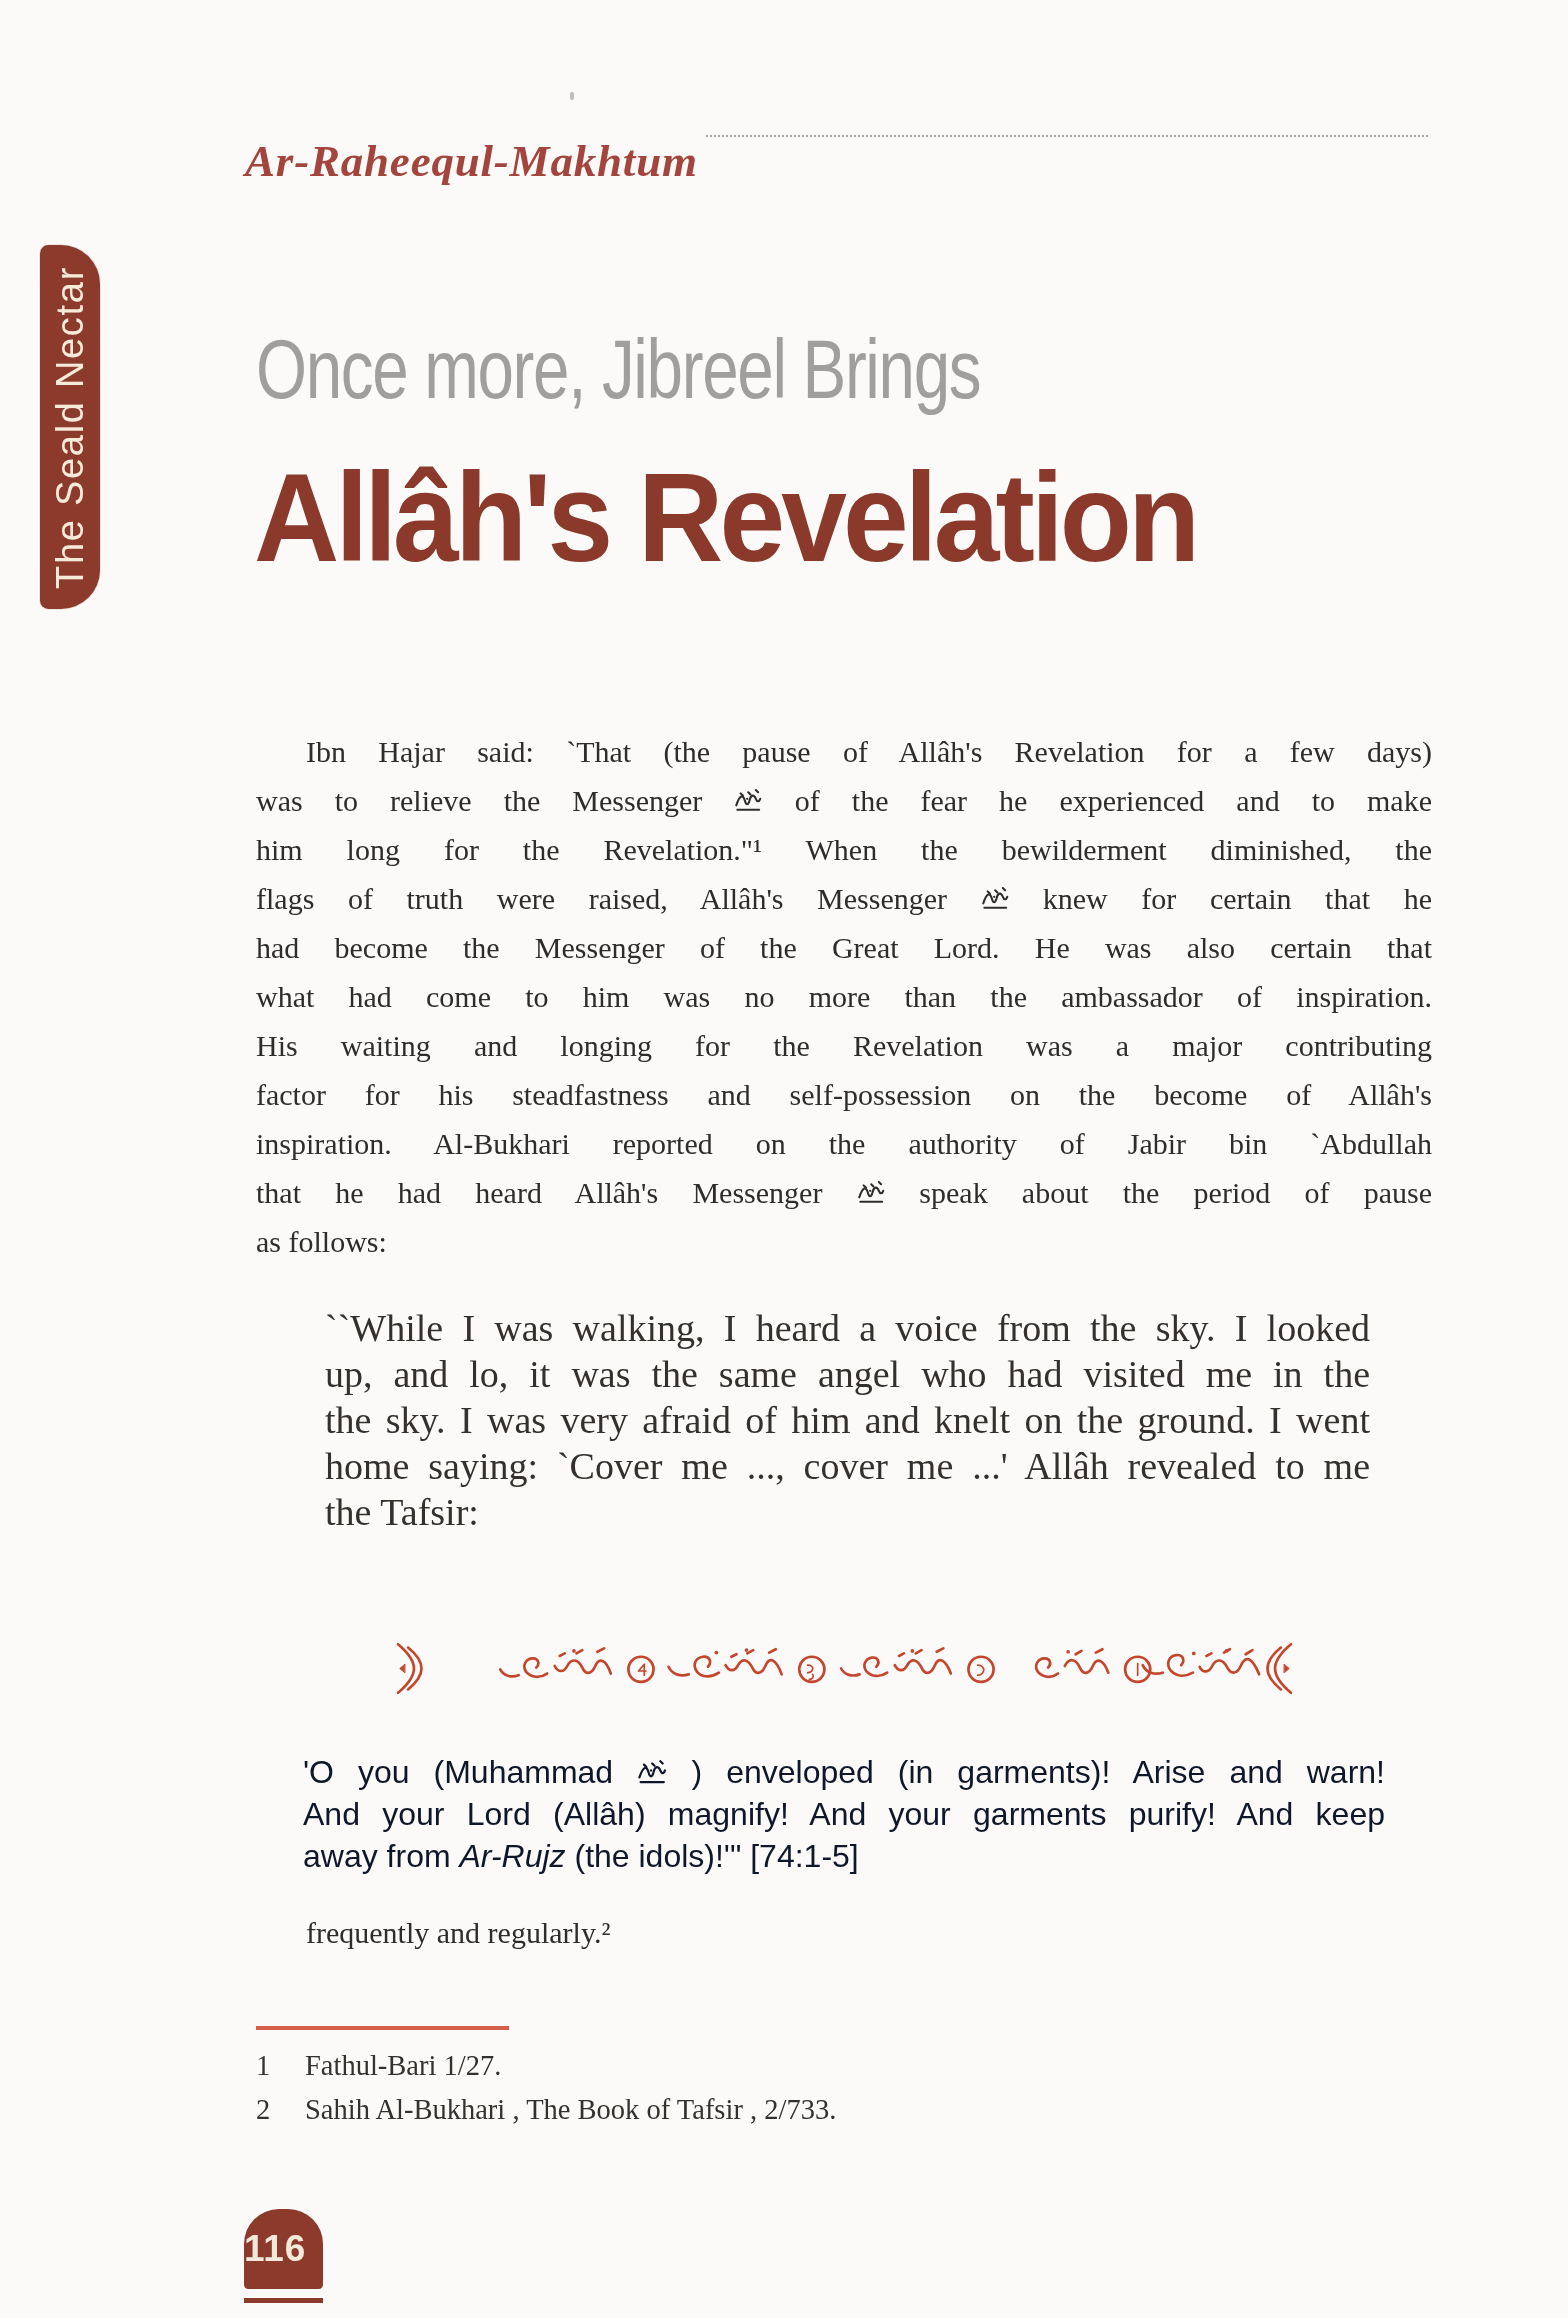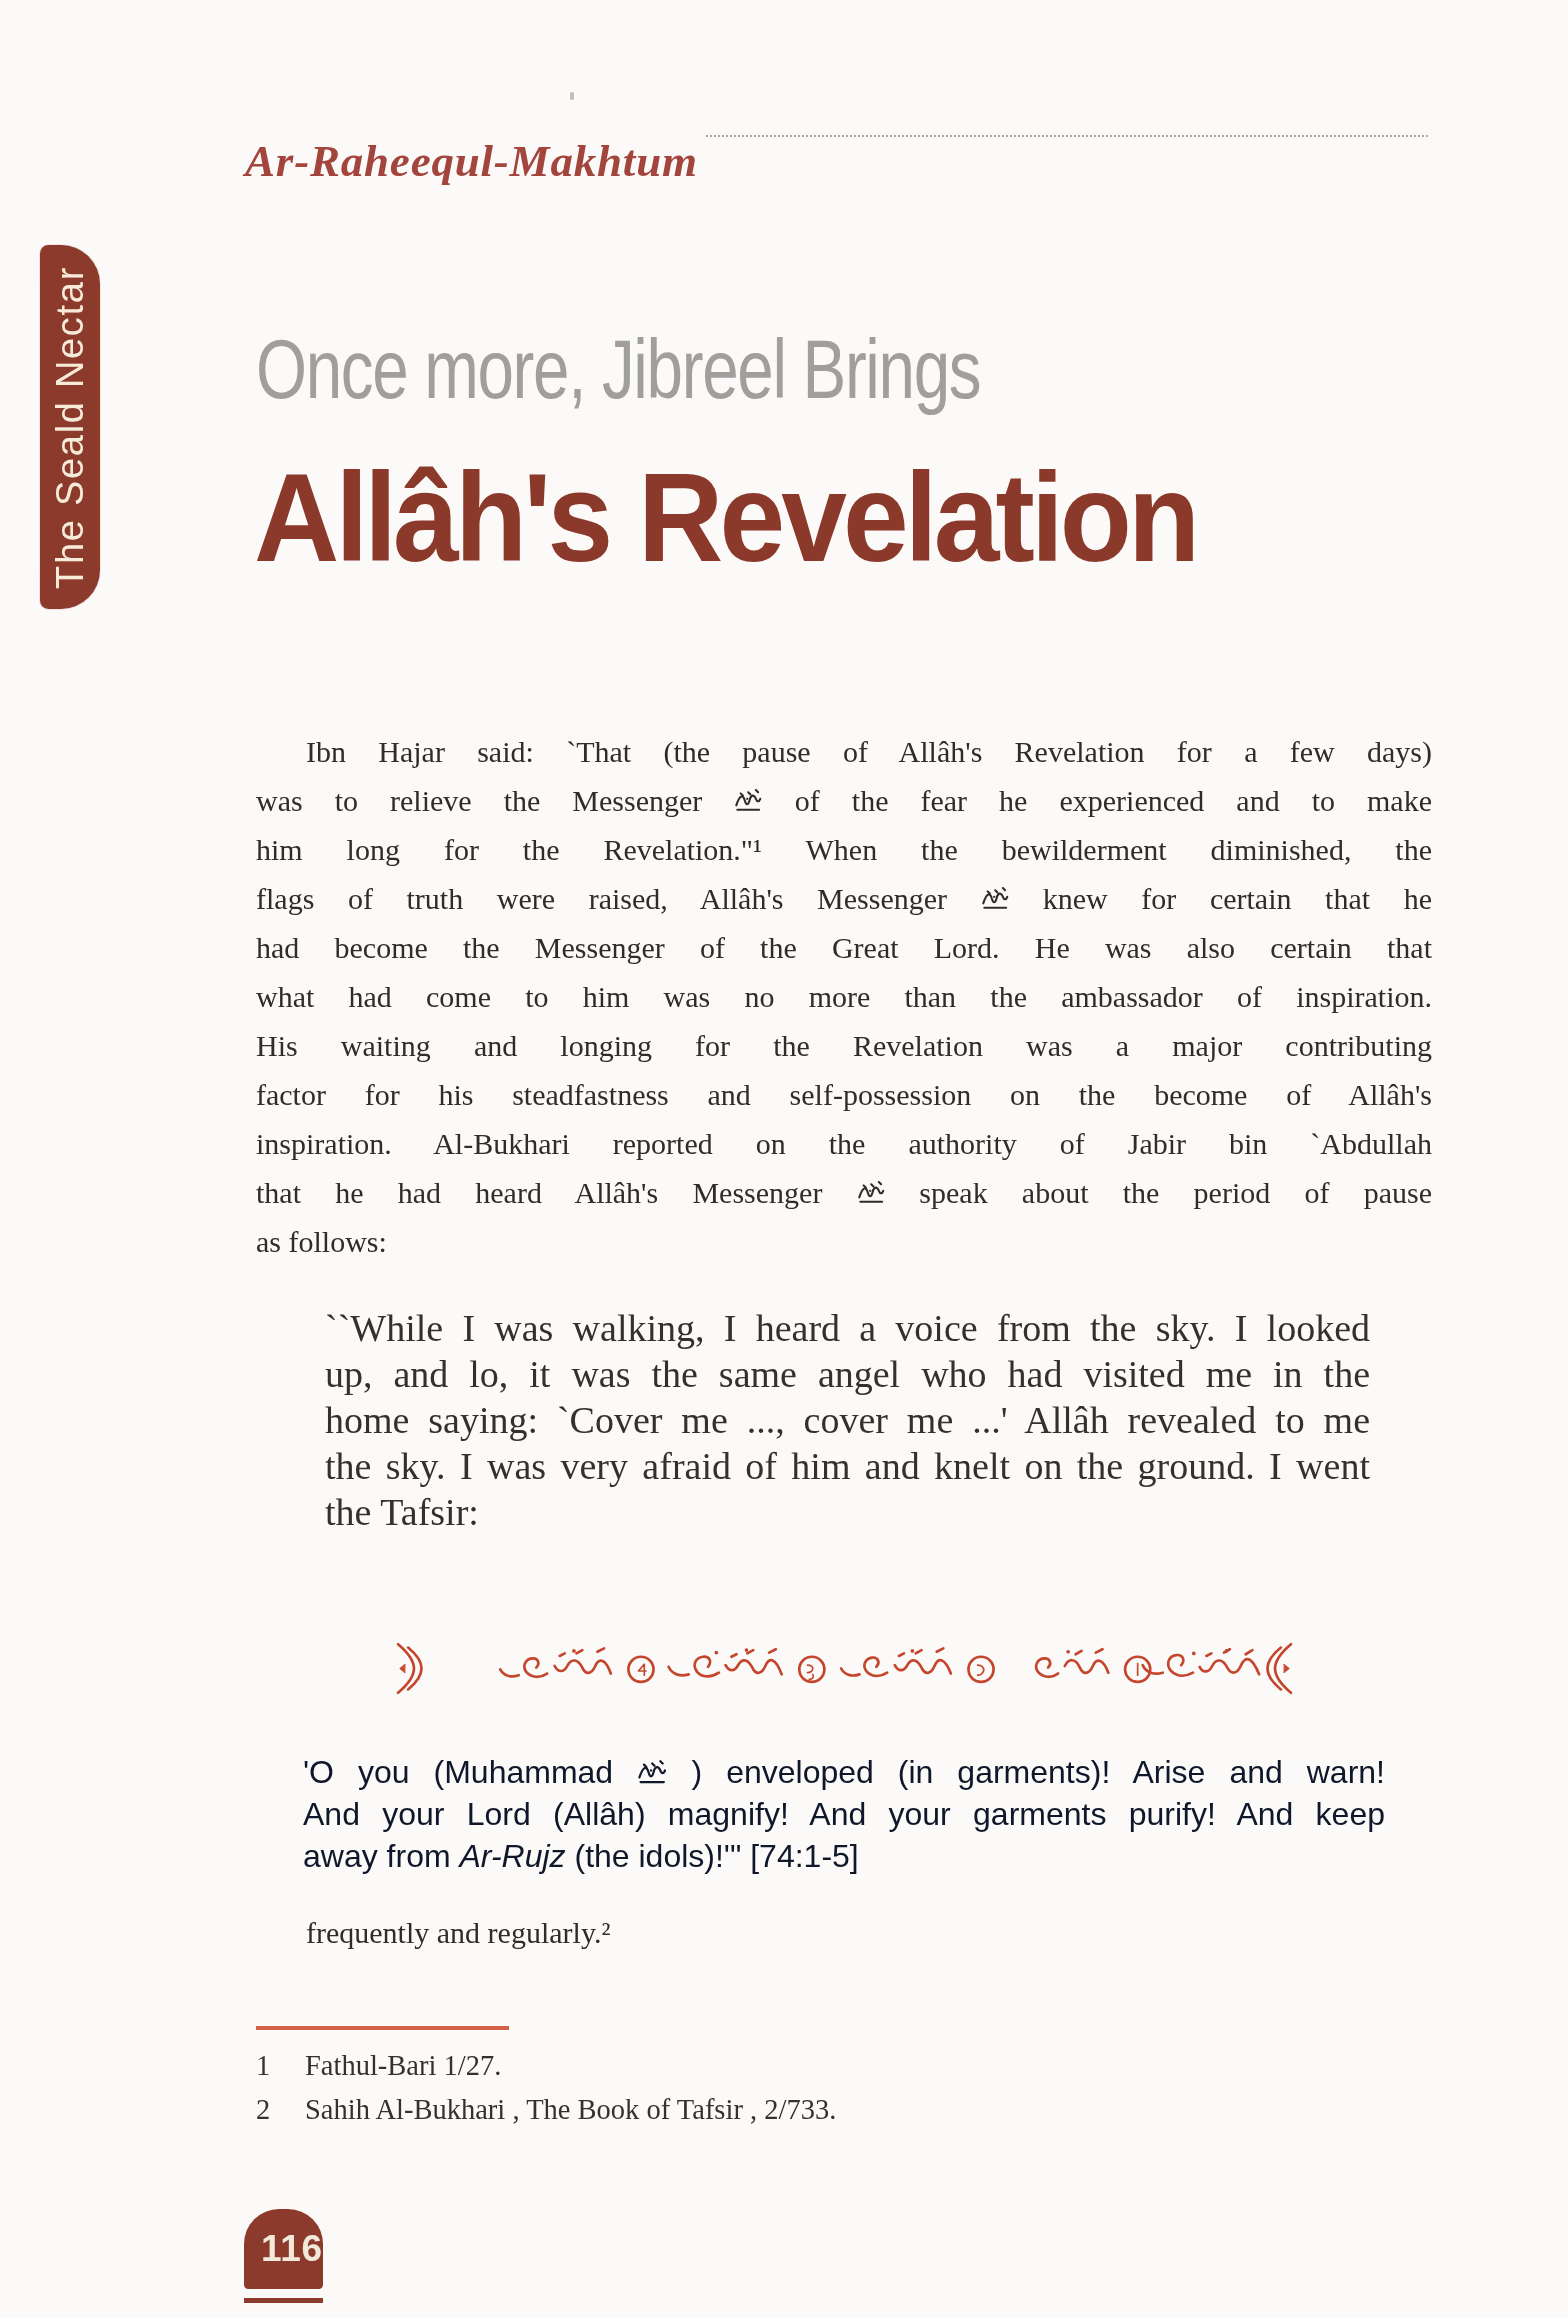--- a/index.html
+++ b/index.html
@@ -85,21 +85,21 @@
   .fn-rule{position:absolute;left:256px;top:2026px;width:253px;height:4.2px;background:#d4604a;}
   .footnotes{position:absolute;left:256px;top:2044px;width:1176px;
     font-size:28.5px;line-height:44px;color:#34322f;}
   .fnrow{display:flex;}
   .fn-num{flex:0 0 49px;}
   .fn-text{flex:1;}
   
   .pgtab{
     position:absolute;left:244px;top:2209px;width:79px;height:80px;
     background:#8b3a2c;border-radius:35px 35px 4.2px 4.2px;
-    display:flex;align-items:center;justify-content:flex-end;
+    display:flex;align-items:center;justify-content:flex-start;
   }
   .pgnum{
     font-family:"Liberation Sans",sans-serif;font-weight:bold;
     font-size:37px;color:#f3e9da;letter-spacing:0.8px;
   }
   .pgtab-line{position:absolute;left:244px;top:2298px;width:79px;height:5px;background:#8b3a2c;}
   
   .speck{position:absolute;left:570px;top:92px;width:4.2px;height:8.4px;background:#9b9893;opacity:.6;border-radius:1.7px;}
 </style>
 </head>
@@ -146,22 +146,22 @@
             <path d="M3 19 h20"></path>
             <path d="M6 4 l2 2 m5 -3 l2 2 m5 -4 l2 2"></path>
             <circle cx="12" cy="9" r="1" fill="currentColor" stroke="none"></circle>
           </svg></span> speak about the period of pause</div>
       <div class="line last">as follows:</div>
     </div>
 
   <div class="quoteblock" style="top:1305px;">
       <div class="line">``While I was walking, I heard a voice from the sky. I looked</div>
       <div class="line">up, and lo,  it was the same angel who had visited me in the</div>
+      <div class="line">the sky. I was very afraid of him and knelt on the ground. I went</div>
       <div class="line">home saying: `Cover me ..., cover me ...' Allâh revealed to me</div>
-      <div class="line">the sky. I was very afraid of him and knelt on the ground. I went</div>
       <div class="line last">the Tafsir:</div>
     </div>
 
   <div class="verse">
     <span class="sr">﴿ يَـٰٓأَيُّهَا ٱلْمُدَّثِّرُ (١) قُمْ فَأَنذِرْ (٢) وَرَبَّكَ فَكَبِّرْ (٣) وَثِيَابَكَ فَطَهِّرْ (٤) وَٱلرُّجْزَ فَٱهْجُرْ ﴾</span>
     <svg width="913" height="59" viewBox="0 0 1090 70" fill="none" stroke="#c4462d" stroke-width="3.2" stroke-linecap="round" stroke-linejoin="round">
 
       <g>
         <path d="M1066 10 c-11 9 -16 18 -16 25 c0 7 5 16 16 25"></path>
         <path d="M1078 6 c-13 11 -19 21 -19 29 c0 8 6 18 19 29"></path>

